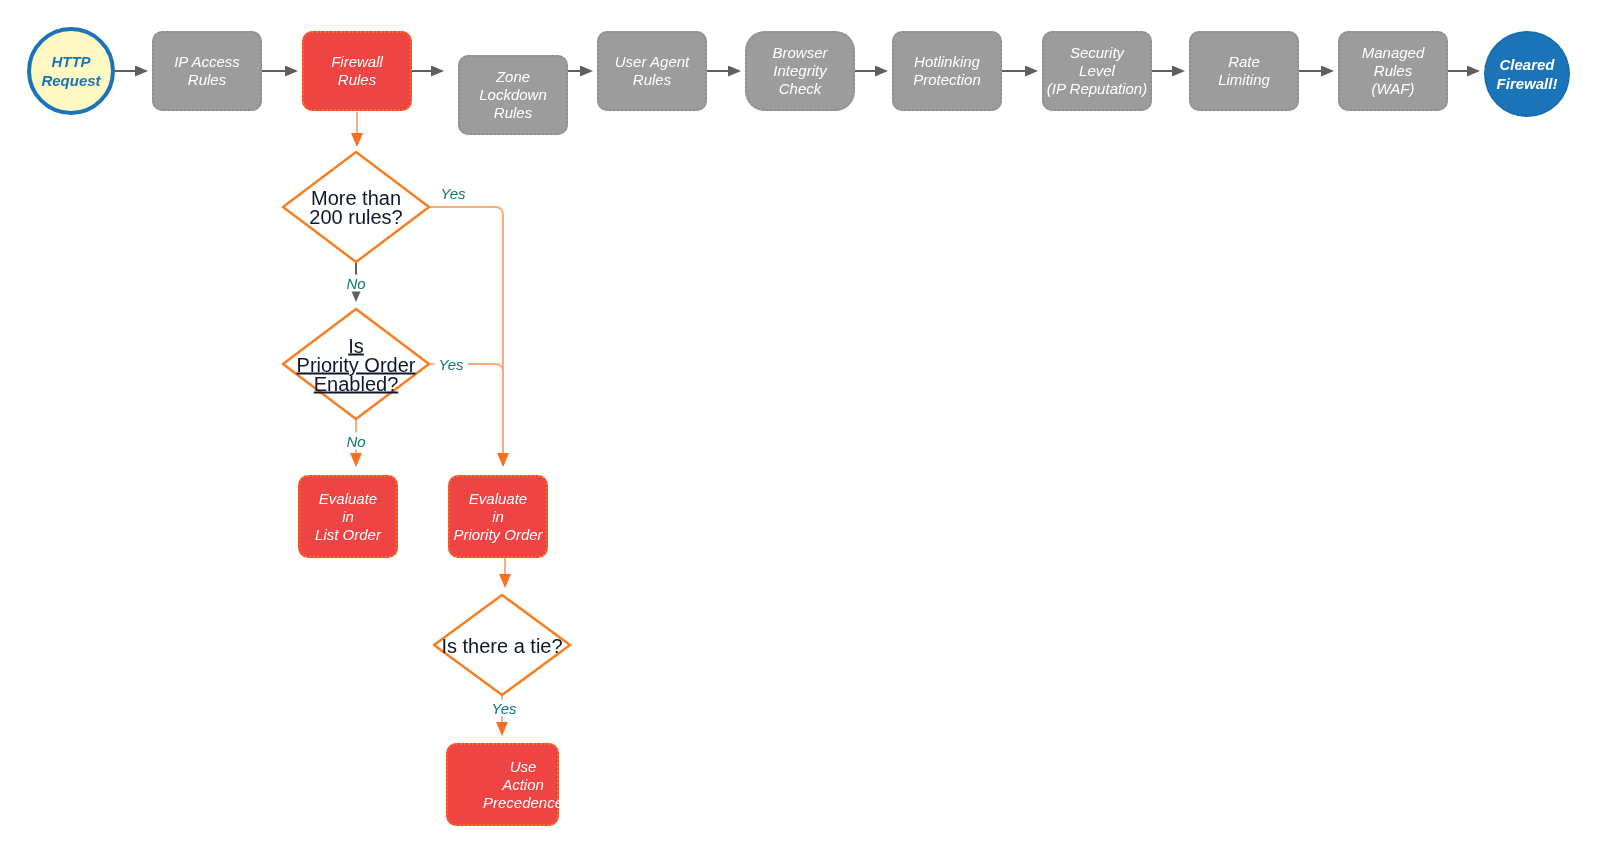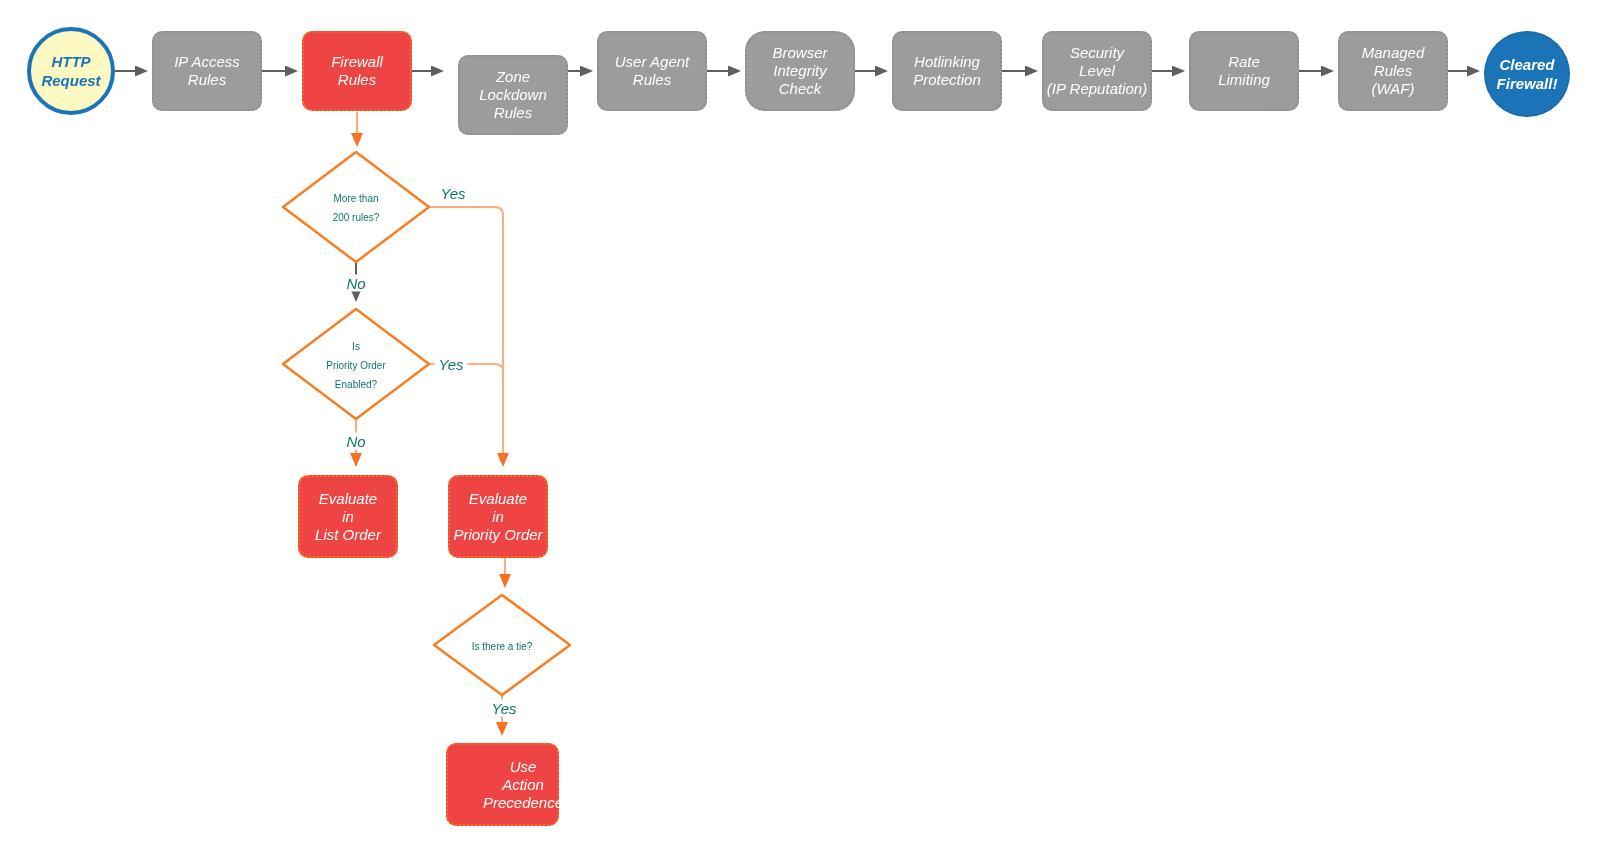--- a/index.html
+++ b/index.html
@@ -48,22 +48,22 @@
     font-size:15px;
     line-height:19px;
   }
   .circle.outline { width:88px; height:88px; background:#fef9c3; border:4px solid #1b74b8; color:#1b74b8; }
   .circle.solid   { width:86px; height:86px; background:#1b74b8; border:2px dotted #1668a8; color:#ffffff;justify-content:center; }
 
   .diamond-label {
     position:absolute;
     transform:translateY(-50%);
     text-align:center;
-    color:#0f766e;
-    font-size:10px;
+    color:#0f172a;
+    font-size:20px;
     line-height:19px;
     white-space:pre-line;
     z-index:3;
   }
 
   .edge-label {
     position:absolute;
     transform:translate(-50%,-50%);
     font-style:italic;
     font-size:15px;
@@ -168,21 +168,21 @@
 (WAF)</span>
   </div>
 
   <div class="node circle solid" style="left:1484px; top:31px;">
     <span class="lbl">Cleared
 Firewall!</span>
   </div>
 
   <div class="diamond-label" style="left:283px; top:208px; width:146px;">More than
 200 rules?</div>
-  <div class="diamond-label" style="left:283px; top:365px; width:146px;">Is
+  <div class="diamond-label" style="left:283px; top:365px; width:146px;text-decoration:underline;">Is
 Priority Order
 Enabled?</div>
   <div class="diamond-label" style="left:434px; top:646px; width:136px;">Is there a tie?</div>
 
   <div class="node box orange treebox" style="left:298px; top:475px;">
     <span class="lbl">Evaluate
 in
 List Order</span>
   </div>
 

